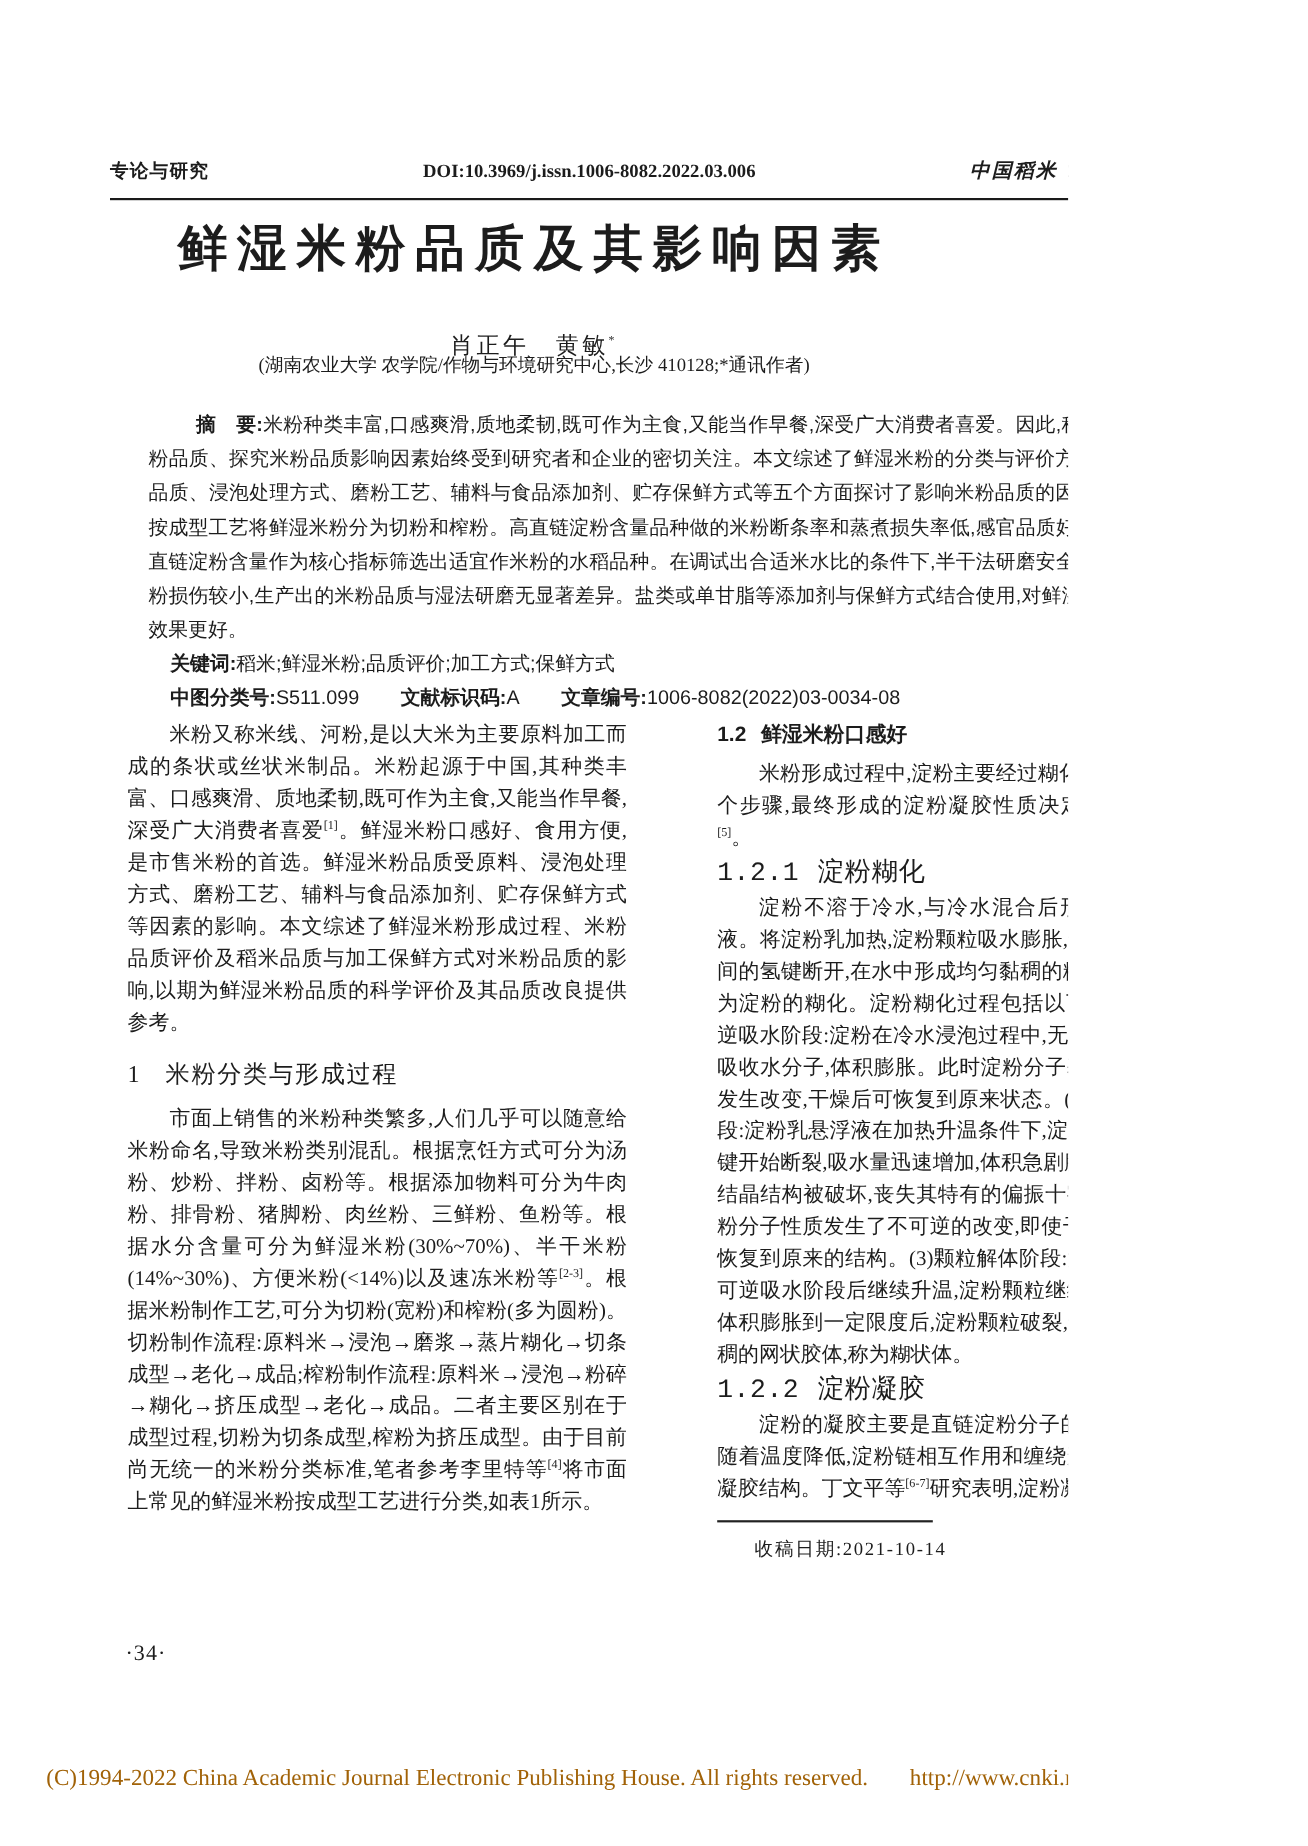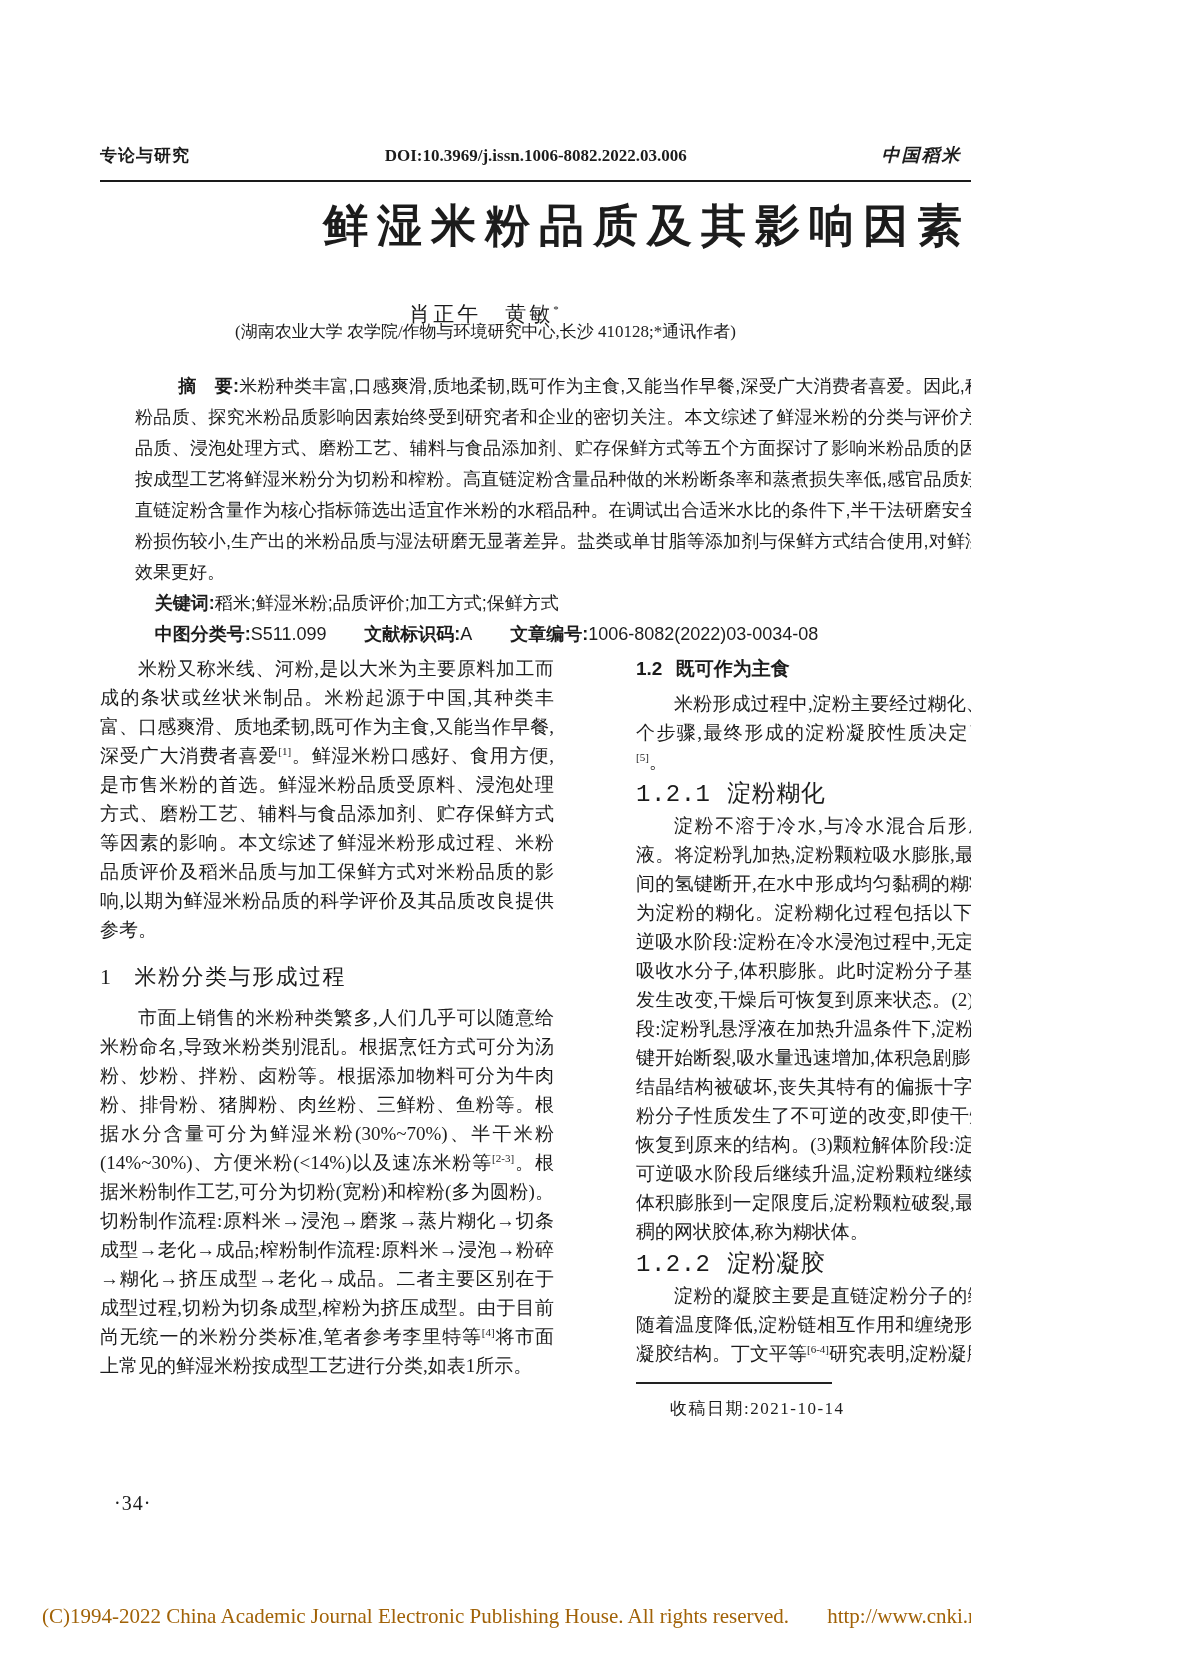--- a/index.html
+++ b/index.html
@@ -10,40 +10,40 @@
   
   .hdr { position:absolute; top:143px; left:100px; width:990px;
          display:flex; justify-content:space-between; align-items:baseline; }
   .hdr-left  { font-family:"Liberation Sans", sans-serif; font-weight:700; font-size:17px; letter-spacing:1px; }
   .hdr-doi   { font-weight:700; font-size:17px;text-align:right; }
   .hdr-right { font-size:17px; }
   .journal-name { font-style:italic; font-weight:700; font-size:18px; margin-right:9px; letter-spacing:2px; }
   .rule { position:absolute; top:180px; left:100px; width:990px; border-top:2px solid #1a1a1a; }
 
   
-  .title { position:absolute; top:196px; left:0; width:100%; margin:0; text-align:right;
+  .title { position:absolute; top:196px; left:0; width:100%; margin:0; text-align:center;
            font-family:Liberation Serif, serif; font-weight:700; font-size:45px; letter-spacing:9px; }
   .authors { position:absolute; top:300px; left:0; width:100%; text-align:center;
              font-size:21px; letter-spacing:3px; }
   .affil   { position:absolute; top:320px; left:0; width:100%; text-align:center; font-size:17px; }
 
   
   .meta { position:absolute; top:371px; left:135px; width:921px;
           font-family:"Liberation Sans", sans-serif; font-size:18px; line-height:31px;
           text-align:justify; }
   .meta p { margin:0; }
   .abstract { text-indent:2.4em; }
   .meta .lbl { font-weight:700; }
   .kw  { margin-top:7px; text-indent:1.1em; }
   .clc { text-indent:1.1em; }
   .clc .pair { margin-right:2.1em; }
   .clc .pair:last-child { margin-right:0; }
 
   
-  .cols { position:absolute; top:654px; left:100px; width:990px; display:flex; gap:82px; }
+  .cols { position:absolute; top:654px; left:116px; width:990px; display:flex; gap:82px; }
   .col  { width:464px; font-size:19px; line-height:29px; text-align:justify; }
   .col p.body { margin:0; text-indent:2em; }
   sup { font-size:11px; line-height:0; }
   h2.sec1 { font-size:22px; font-weight:400; letter-spacing:1.5px; margin:18px 0 12px; }
   h2.sec1 .hnum { margin-right:1em; }
   h3.sec2 { font-family:"Liberation Sans", sans-serif; font-size:19px; font-weight:700; margin:8px 0 6px; }
   h3.sec2 .hnum { margin-right:0.7em; }
   h3.first { margin-top:0; }
   h4.sec3 { font-size:24px; font-weight:400; margin:4px 0 2px; letter-spacing:0.5px;font-family:Liberation Mono, monospace; }
   h4.sec3 .hnum { margin-right:0.7em; }
@@ -90,26 +90,26 @@
 
   <div class="cols">
 
     <section class="col">
       <p class="body">米粉又称米线、河粉,是以大米为主要原料加工而成的条状或丝状米制品。米粉起源于中国,其种类丰富、口感爽滑、质地柔韧,既可作为主食,又能当作早餐,深受广大消费者喜爱<sup>[1]</sup>。鲜湿米粉口感好、食用方便,是市售米粉的首选。鲜湿米粉品质受原料、浸泡处理方式、磨粉工艺、辅料与食品添加剂、贮存保鲜方式等因素的影响。本文综述了鲜湿米粉形成过程、米粉品质评价及稻米品质与加工保鲜方式对米粉品质的影响,以期为鲜湿米粉品质的科学评价及其品质改良提供参考。</p>
       <h2 class="sec1"><span class="hnum">1</span><span>米粉分类与形成过程</span></h2>
       <p class="body">市面上销售的米粉种类繁多,人们几乎可以随意给米粉命名,导致米粉类别混乱。根据烹饪方式可分为汤粉、炒粉、拌粉、卤粉等。根据添加物料可分为牛肉粉、排骨粉、猪脚粉、肉丝粉、三鲜粉、鱼粉等。根据水分含量可分为鲜湿米粉(30%~70%)、半干米粉(14%~30%)、方便米粉(&lt;14%)以及速冻米粉等<sup>[2-3]</sup>。根据米粉制作工艺,可分为切粉(宽粉)和榨粉(多为圆粉)。切粉制作流程:原料米→浸泡→磨浆→蒸片糊化→切条成型→老化→成品;榨粉制作流程:原料米→浸泡→粉碎→糊化→挤压成型→老化→成品。二者主要区别在于成型过程,切粉为切条成型,榨粉为挤压成型。由于目前尚无统一的米粉分类标准,笔者参考李里特等<sup>[4]</sup>将市面上常见的鲜湿米粉按成型工艺进行分类,如表1所示。</p>
     </section>
 
     <section class="col">
-      <h3 class="sec2 first"><span class="hnum">1.2</span><span>既可作为主食</span></h3>
+      <h3 class="sec2 first"><span class="hnum">1.2</span><span>鲜湿米粉口感好</span></h3>
       <p class="body">米粉形成过程中,淀粉主要经过糊化、凝胶和回生3个步骤,最终形成的淀粉凝胶性质决定了米粉的性质<sup>[5]</sup>。</p>
       <h4 class="sec3"><span class="hnum">1.2.1</span><span>淀粉糊化</span></h4>
       <p class="body">淀粉不溶于冷水,与冷水混合后形成淀粉乳悬浮液。将淀粉乳加热,淀粉颗粒吸水膨胀,最终淀粉分子之间的氢键断开,在水中形成均匀黏稠的糊状胶体溶液,称为淀粉的糊化。淀粉糊化过程包括以下3个阶段:(1)可逆吸水阶段:淀粉在冷水浸泡过程中,无定形区极性基团吸收水分子,体积膨胀。此时淀粉分子基本性质并不会发生改变,干燥后可恢复到原来状态。(2)不可逆吸水阶段:淀粉乳悬浮液在加热升温条件下,淀粉分子内的化学键开始断裂,吸水量迅速增加,体积急剧膨胀,淀粉颗粒内结晶结构被破坏,丧失其特有的偏振十字图形。此时淀粉分子性质发生了不可逆的改变,即使干燥处理,也无法恢复到原来的结构。(3)颗粒解体阶段:淀粉分子经过不可逆吸水阶段后继续升温,淀粉颗粒继续吸水膨胀。当体积膨胀到一定限度后,淀粉颗粒破裂,最终形成均匀黏稠的网状胶体,称为糊状体。</p>
       <h4 class="sec3"><span class="hnum">1.2.2</span><span>淀粉凝胶</span></h4>
-      <p class="body">淀粉的凝胶主要是直链淀粉分子的缠绕和有序化,随着温度降低,淀粉链相互作用和缠绕形成连续的网状凝胶结构。丁文平等<sup>[6-4]</sup>研究表明,淀粉凝胶速度和</p>
+      <p class="body">淀粉的凝胶主要是直链淀粉分子的缠绕和有序化,随着温度降低,淀粉链相互作用和缠绕形成连续的网状凝胶结构。丁文平等<sup>[6-7]</sup>研究表明,淀粉凝胶速度和</p>
       <div class="fnrule"></div>
       <p class="fn"><span>收稿日期:</span><span>2021-10-14</span></p>
     </section>
 
   </div>
 
   <div class="pageno">·34·</div>
 
   <div class="footer">
     <span>(C)1994-2022 China Academic Journal Electronic Publishing House. All rights reserved.</span><span class="url">http://www.cnki.net</span>

